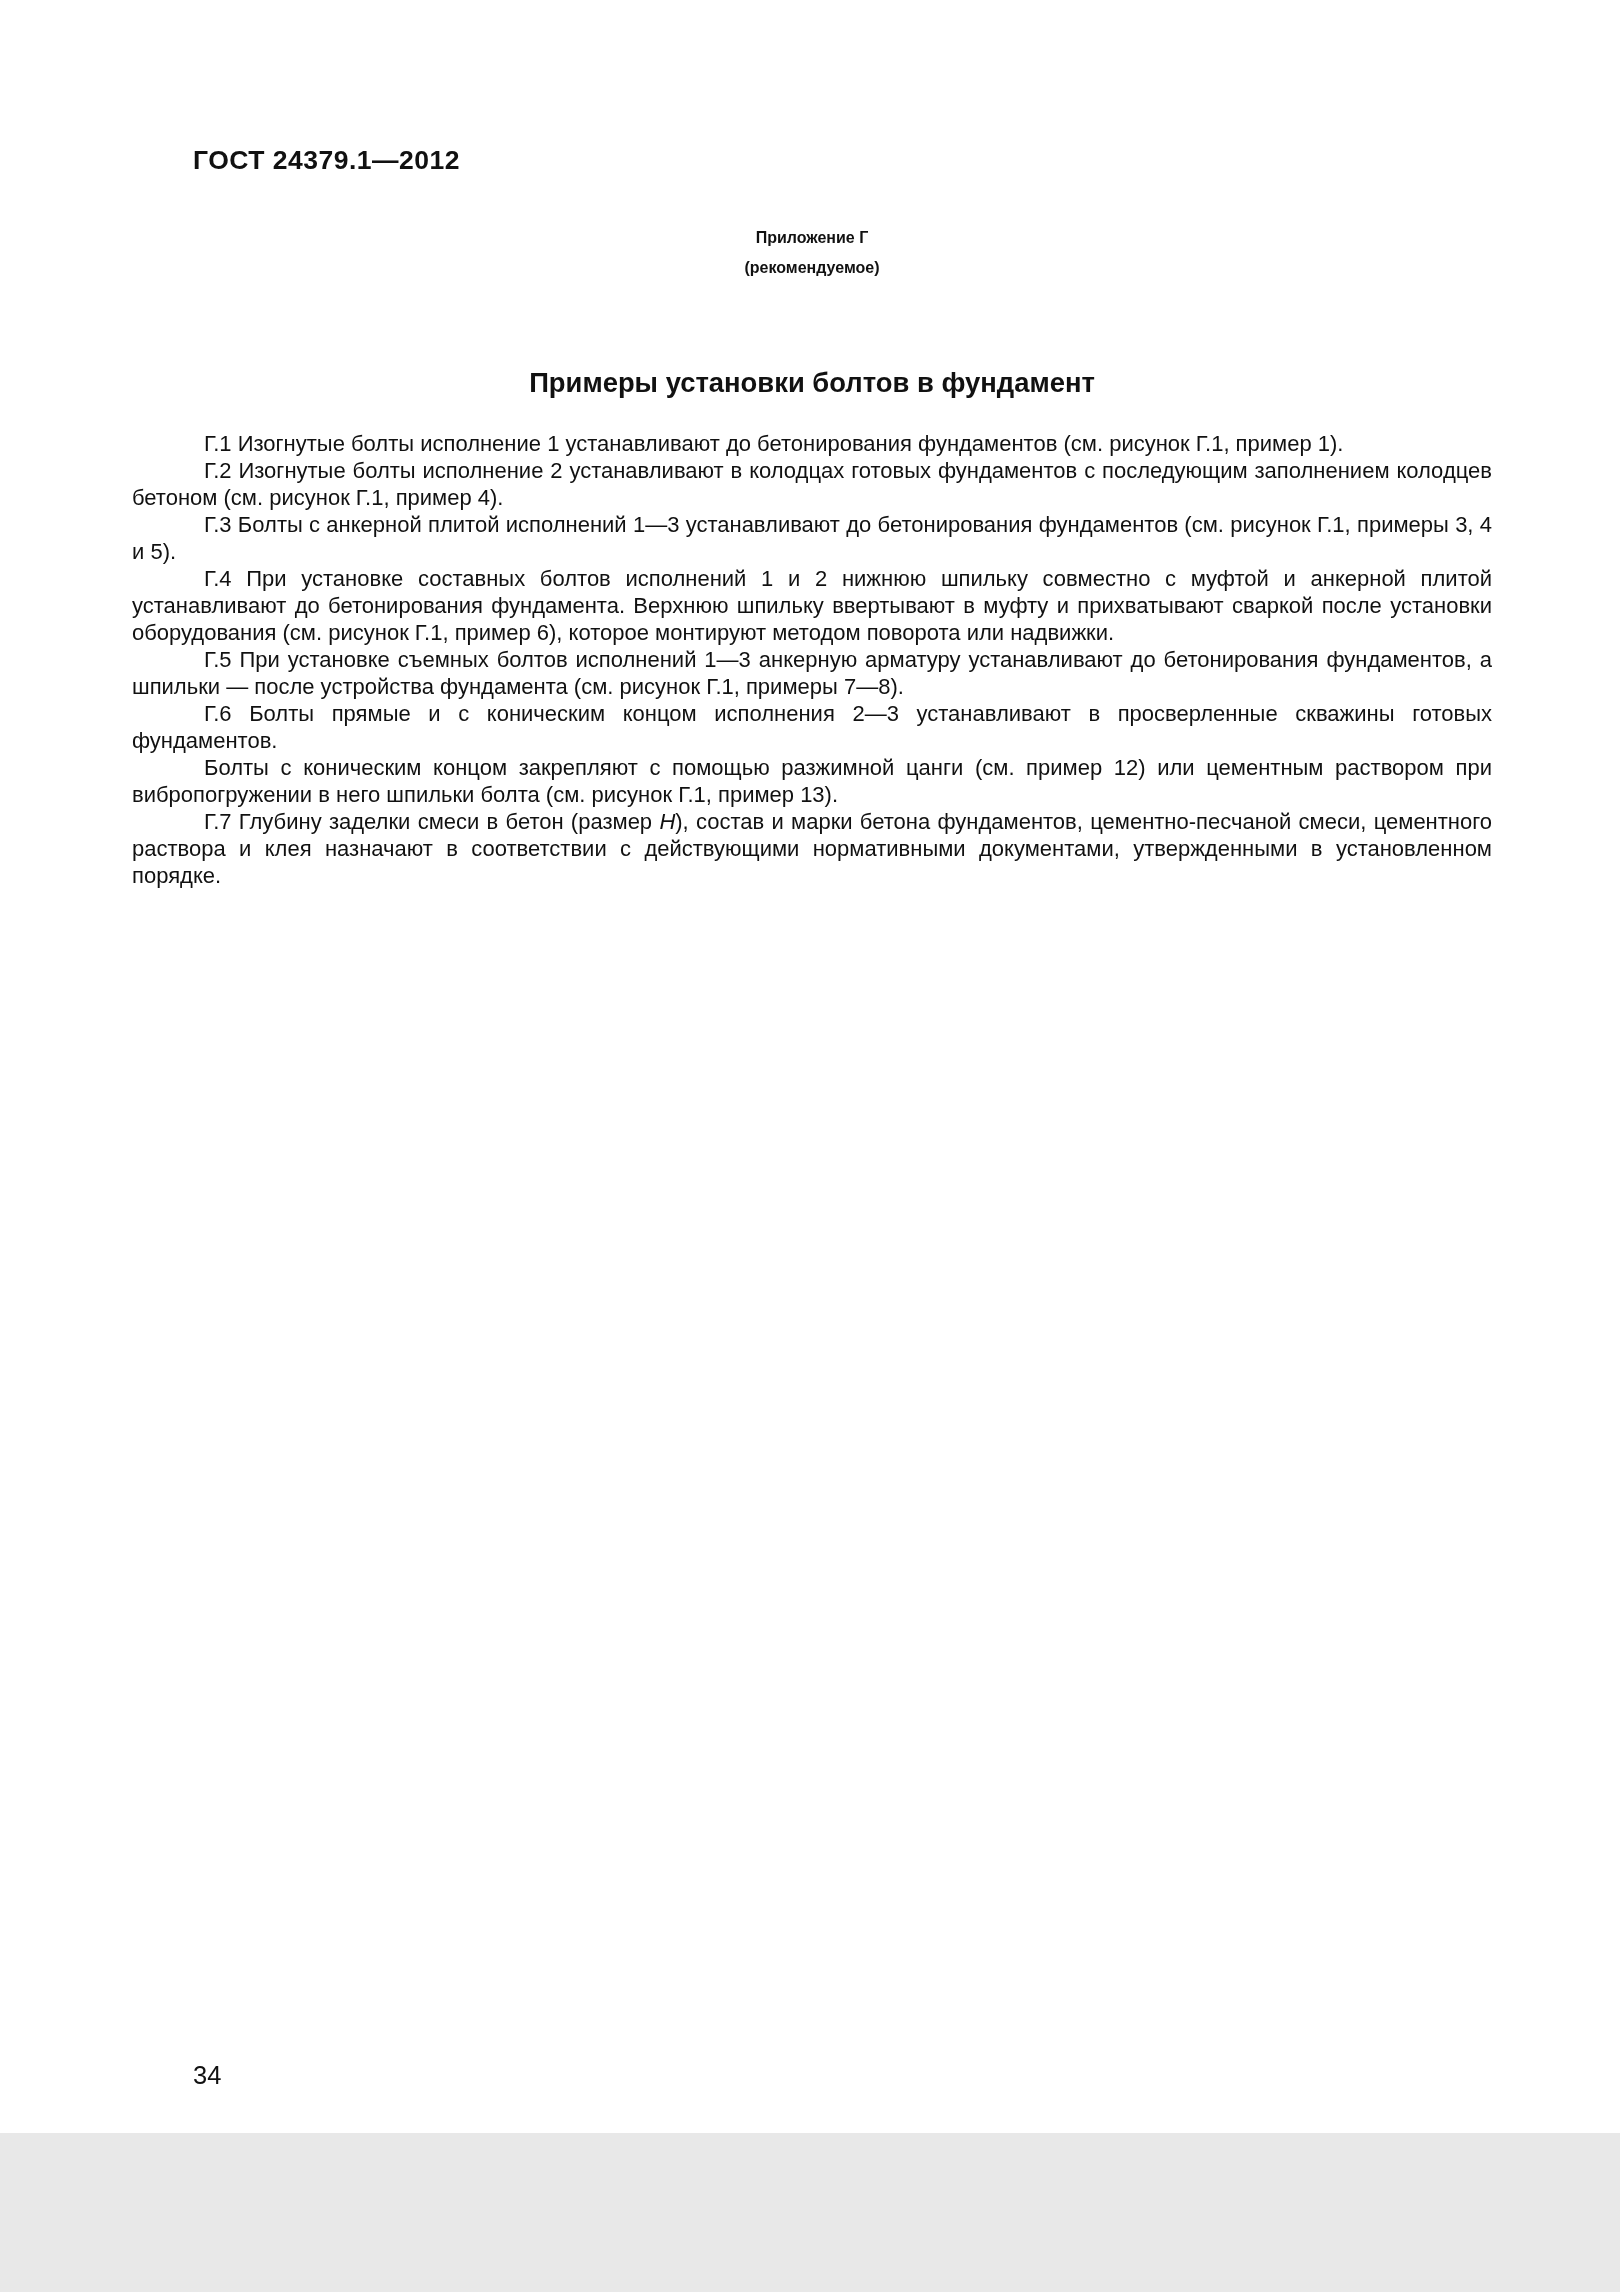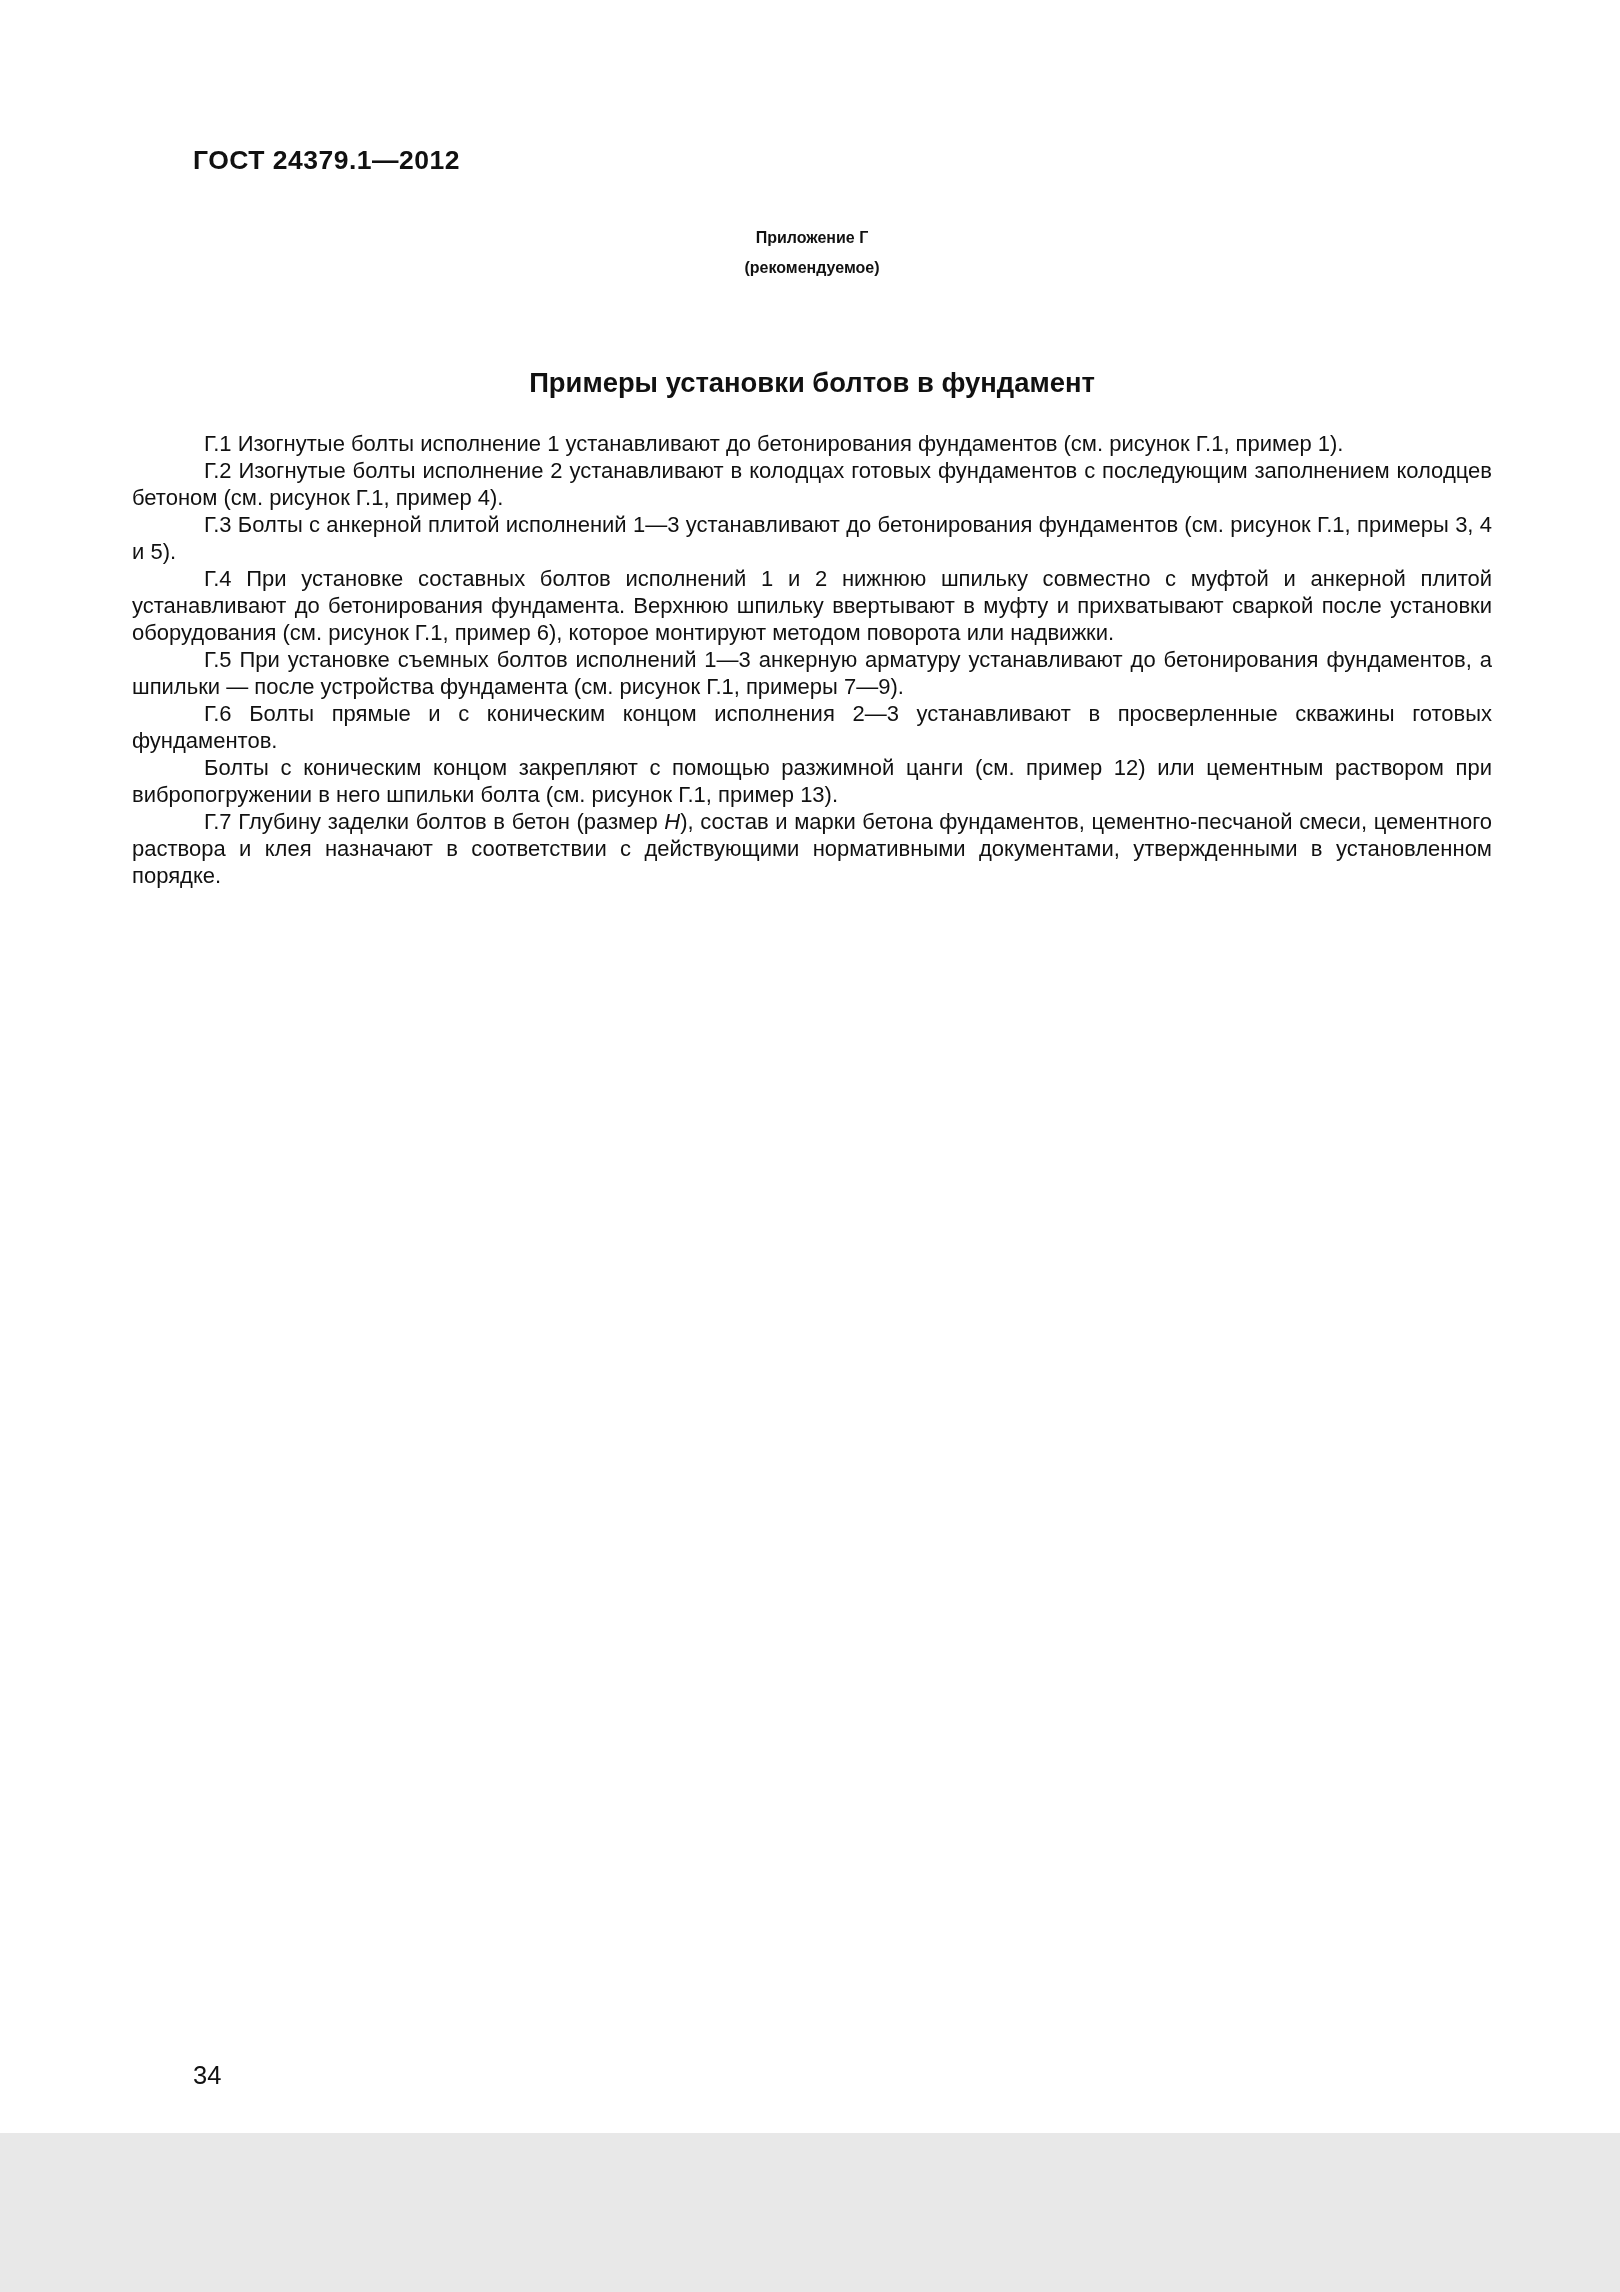--- a/index.html
+++ b/index.html
@@ -79,24 +79,24 @@
 
     <div class="appendix-type">(рекомендуемое)</div>
 
     <div class="doc-title">Примеры установки болтов в фундамент</div>
 
     <div class="body-text">
       <p>Г.1 Изогнутые болты исполнение 1 устанавливают до бетонирования фундаментов (см. рисунок Г.1, пример 1).</p>
       <p>Г.2 Изогнутые болты исполнение 2 устанавливают в колодцах готовых фундаментов с последующим заполнением колодцев бетоном (см. рисунок Г.1, пример 4).</p>
       <p>Г.3 Болты с анкерной плитой исполнений 1—3 устанавливают до бетонирования фундаментов (см. рисунок Г.1, примеры 3, 4 и 5).</p>
       <p>Г.4 При установке составных болтов исполнений 1 и 2 нижнюю шпильку совместно с муфтой и анкерной плитой устанавливают до бетонирования фундамента. Верхнюю шпильку ввертывают в муфту и прихватывают сваркой после установки оборудования (см. рисунок Г.1, пример 6), которое монтируют методом поворота или надвижки.</p>
-      <p>Г.5 При установке съемных болтов исполнений 1—3 анкерную арматуру устанавливают до бетонирования фундаментов, а шпильки — после устройства фундамента (см. рисунок Г.1, примеры 7—9).</p>
+      <p>Г.5 При установке съемных болтов исполнений 1—3 анкерную арматуру устанавливают до бетонирования фундаментов, а шпильки — после устройства фундамента (см. рисунок Г.1, примеры 7—8).</p>
       <p>Г.6 Болты прямые и с коническим концом исполнения 2—3 устанавливают в просверленные скважины готовых фундаментов.</p>
       <p>Болты с коническим концом закрепляют с помощью разжимной цанги (см. пример 12) или цементным раствором при вибропогружении в него шпильки болта (см. рисунок Г.1, пример 13).</p>
-      <p><span>Г.7 Глубину заделки болтов в бетон (размер </span><span class="italic-var">H</span><span>), состав и марки бетона фундаментов, цементно-песчаной смеси, цементного раствора и клея назначают в соответствии с действующими нормативными документами, утвержденными в установленном порядке.</span></p>
+      <p><span>Г.7 Глубину заделки смеси в бетон (размер </span><span class="italic-var">H</span><span>), состав и марки бетона фундаментов, цементно-песчаной смеси, цементного раствора и клея назначают в соответствии с действующими нормативными документами, утвержденными в установленном порядке.</span></p>
     </div>
 
   </div>
 
   <div class="page-number">34</div>
 
 </div>
 
 
 </body></html>

